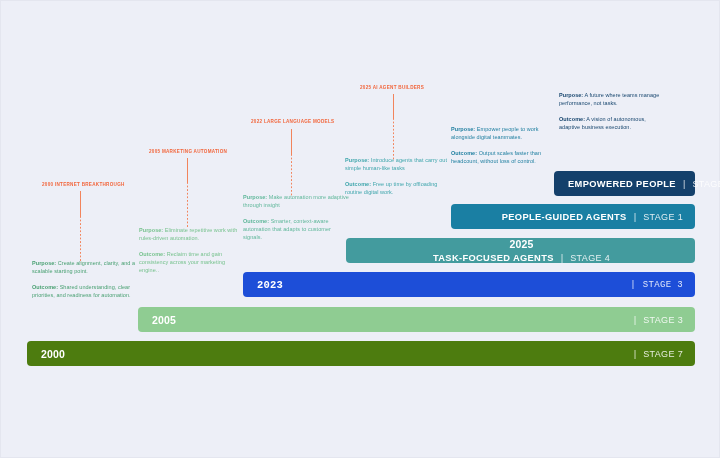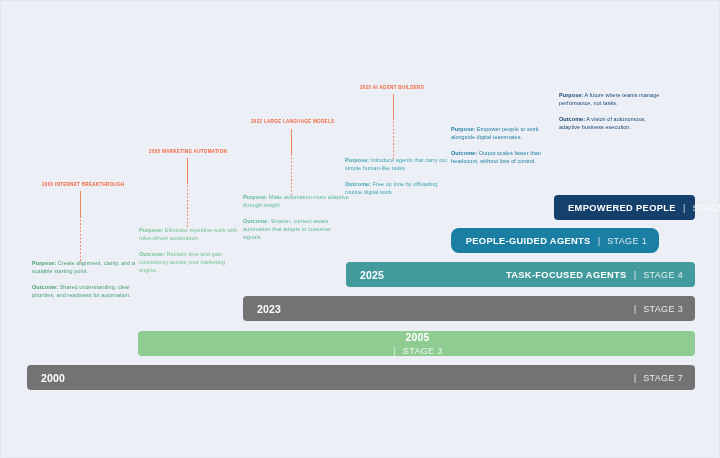--- a/index.html
+++ b/index.html
@@ -56,21 +56,20 @@
   
   .bar{
     position:absolute;
     height:25px;
     border-radius:4px;
     display:flex;
     align-items:center;
     justify-content:space-between;
     box-sizing:border-box;
     padding:0 12px 0 14px;
-    margin-top:24px;
   }
   .bar .year{
     color:#ffffff;
     font-size:10.5px;
     font-weight:bold;
     letter-spacing:0.2px;
   }
   .bar .right-group{
     display:flex;align-items:center;gap:6px;
     white-space:nowrap;
@@ -174,55 +173,55 @@
 
   <div class="bar" style="left:553px;top:170px;width:141px;background:#14406b;">
     <span class="year"></span>
     <span class="right-group">
       <span class="stage-name">EMPOWERED PEOPLE</span>
       <span class="sep">|</span>
       <span class="stage-num">STAGE 6</span>
     </span>
   </div>
 
-  <div class="bar" style="left:450px;top:203px;width:208px;background:#1a7fa3;border-radius:8px;">
+  <div class="bar" style="left:450px;top:203px;width:244px;background:#1a7fa3;">
     <span class="year"></span>
     <span class="right-group">
       <span class="stage-name">PEOPLE-GUIDED AGENTS</span>
       <span class="sep">|</span>
       <span class="stage-num">STAGE 1</span>
     </span>
   </div>
 
-  <div class="bar" style="left:345px;top:237px;width:349px;background:#439b9e;">
+  <div class="bar" style="left:345px;top:237px;width:349px;background:#439b9e;flex-direction:column;">
     <span class="year">2025</span>
     <span class="right-group">
       <span class="stage-name">TASK-FOCUSED AGENTS</span>
       <span class="sep">|</span>
       <span class="stage-num">STAGE 4</span>
     </span>
   </div>
 
-  <div class="bar" style="left:242px;top:271px;width:452px;background:#737373;">
+  <div class="bar" style="left:242px;top:271px;width:452px;background:#1d4ed8;font-family:Liberation Mono, monospace;">
     <span class="year">2023</span>
     <span class="right-group">
       <span class="sep">|</span>
       <span class="stage-num">STAGE 3</span>
     </span>
   </div>
 
-  <div class="bar" style="left:137px;top:306px;width:557px;background:#8fcc92;flex-direction:column;">
+  <div class="bar" style="left:137px;top:306px;width:557px;background:#8fcc92;">
     <span class="year">2005</span>
     <span class="right-group">
       <span class="sep">|</span>
       <span class="stage-num">STAGE 3</span>
     </span>
   </div>
 
-  <div class="bar" style="left:26px;top:340px;width:668px;background:#737373;">
+  <div class="bar" style="left:26px;top:340px;width:668px;background:#4d7c0f;">
     <span class="year">2000</span>
     <span class="right-group">
       <span class="sep">|</span>
       <span class="stage-num">STAGE 7</span>
     </span>
   </div>
 
 </div>
 
 </body></html>

